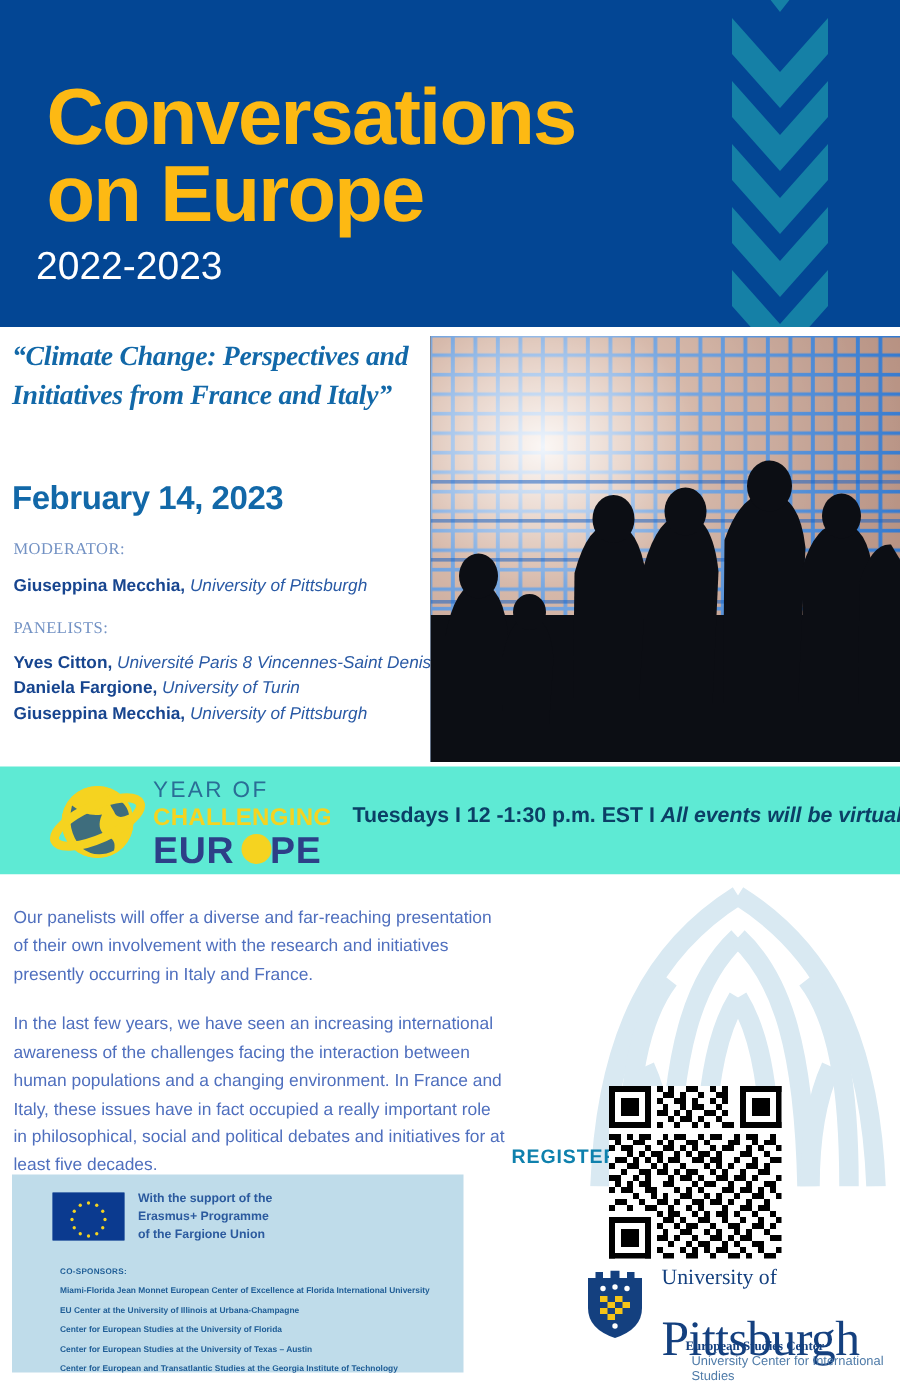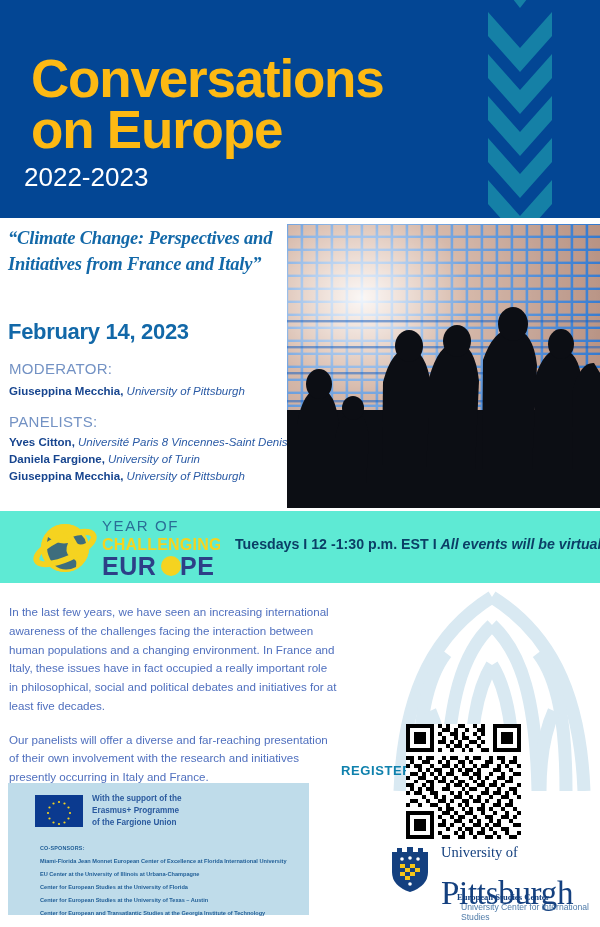--- a/index.html
+++ b/index.html
@@ -39,21 +39,21 @@
   }
   .quote-title{
     color:#1268a8;font-size:18.5px;font-weight:bold;font-style:italic;
     line-height:1.38;letter-spacing:-0.2px;
   }
   .event-date{
     position:absolute;left:8px;top:101px;
     color:#1268a8;font-size:22px;font-weight:bold;letter-spacing:-0.3px;
   }
   .role-label{
-    position:absolute;color:#7392c4;font-size:15px;letter-spacing:0.3px;
+    position:absolute;color:#7392c4;font-size:11px;letter-spacing:0.3px;font-family:Liberation Serif, serif;
   }
   .moderator-label{left:9px;top:142px;}
   .panelists-label{left:9px;top:195px;}
   .person-line{
     color:#1d4f9c;font-size:11.5px;line-height:1.47;white-space:nowrap;
   }
   .person-line b{font-weight:bold;color:#17458f;}
   .person-line i{font-style:italic;color:#2a5aa5;}
   .moderator-list{position:absolute;left:9px;top:165px;}
   .panelists-list{position:absolute;left:9px;top:216px;}
@@ -268,22 +268,22 @@
         <path d="M68 62 C 48 88, 40 132, 40 200"></path>
         <path d="M160 62 C 180 88, 188 132, 188 200"></path>
         <path d="M114 74 C 98 100, 92 140, 92 200"></path>
         <path d="M114 74 C 130 100, 136 140, 136 200"></path>
         <path d="M52 120 C 62 142, 66 168, 66 200"></path>
         <path d="M176 120 C 166 142, 162 168, 162 200"></path>
       </g>
     </svg>
 
     <div class="body-copy">
+      <p>Our panelists will offer a diverse and far-reaching presentation of their own involvement with the research and initiatives presently occurring in Italy and France.</p>
       <p>In the last few years, we have seen an increasing international awareness of the challenges facing the interaction between human populations and a changing environment.  In France and Italy, these issues have in fact occupied a really important role in philosophical, social and political debates and initiatives for at least five decades.</p>
-      <p>Our panelists will offer a diverse and far-reaching presentation of their own involvement with the research and initiatives presently occurring in Italy and France.</p>
     </div>
 
     <div class="register">REGISTER</div>
 
     <svg class="qr" viewBox="0 0 29 29" shape-rendering="crispEdges">
       <rect width="29" height="29" fill="#ffffff"></rect>
       <g fill="#000000">
         <rect x="0" y="0" width="7" height="1"></rect>
           <rect x="0" y="6" width="7" height="1"></rect>
         <rect x="0" y="0" width="1" height="7"></rect>

